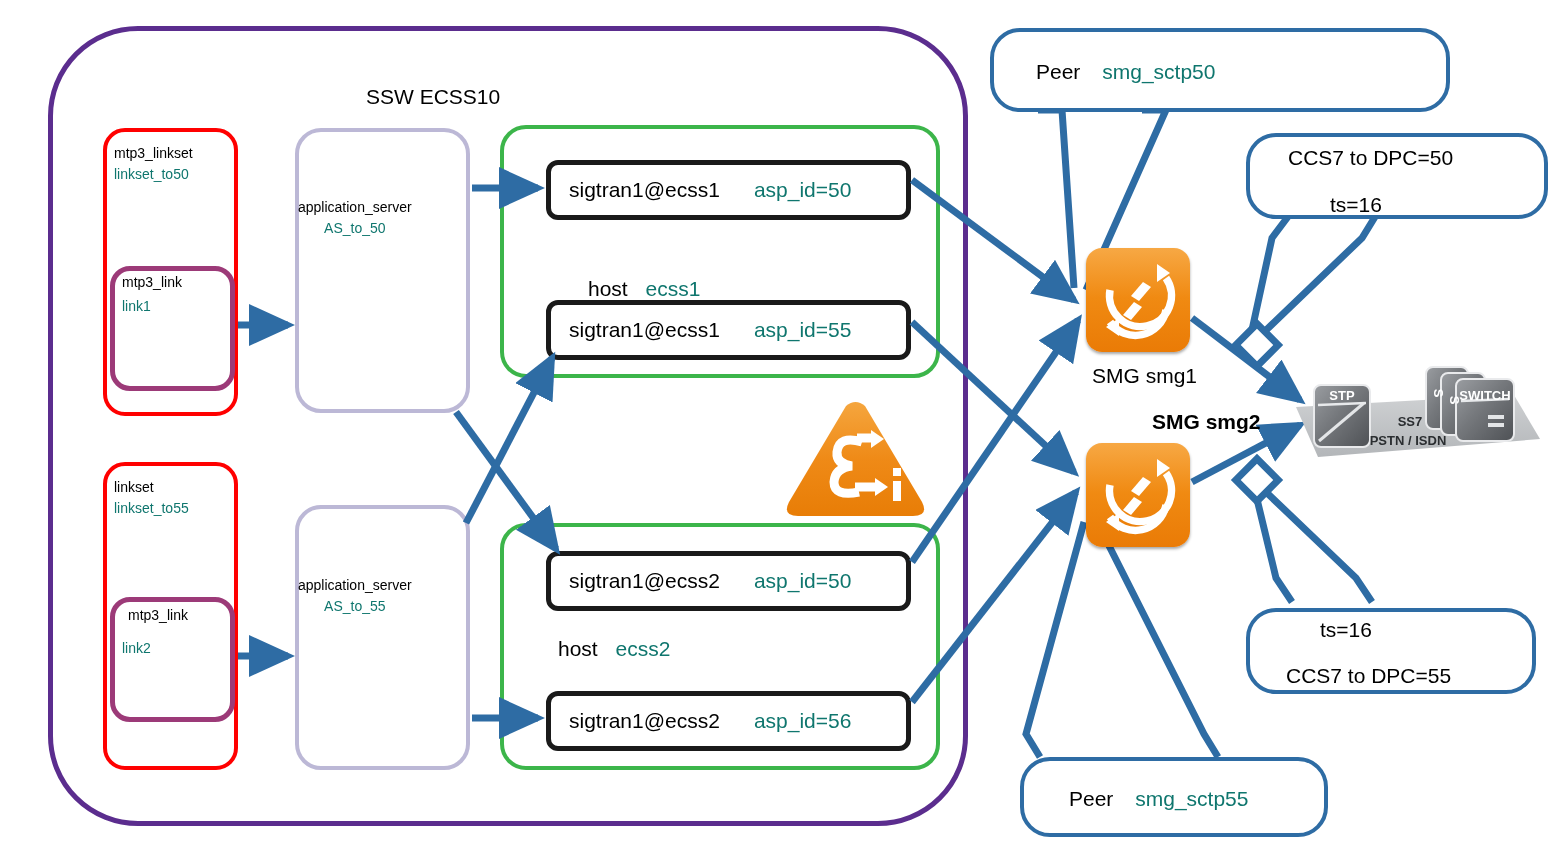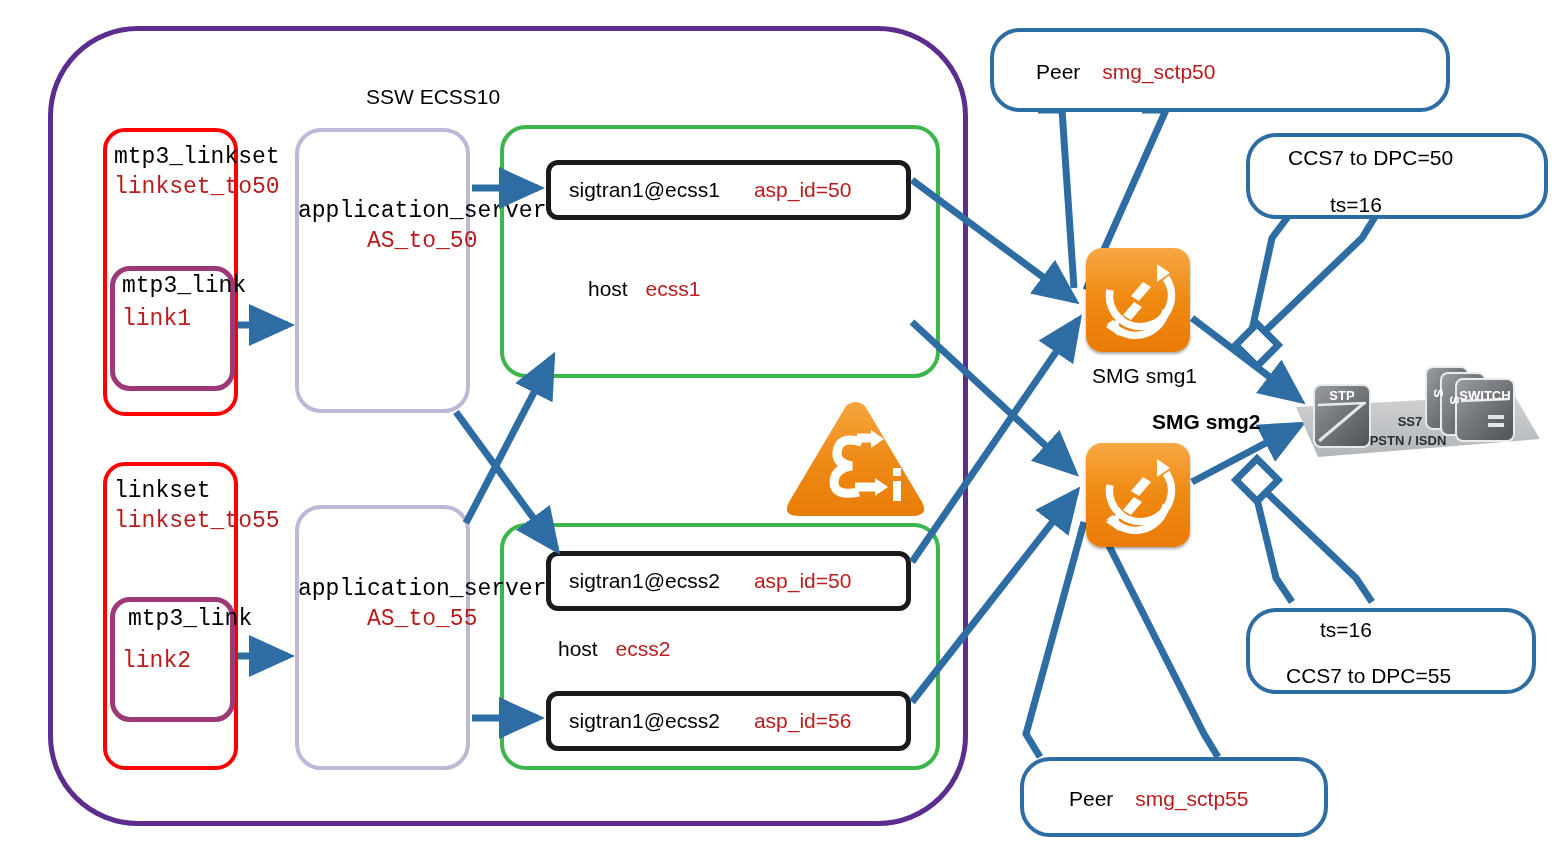--- a/index.html
+++ b/index.html
@@ -38,22 +38,22 @@
     background:transparent;
   }
   .black-asp{
     border:5px solid #1a1a1a;
     border-radius:12px;
     background:#fff;
   }
 
   
   .lbl{position:absolute;white-space:nowrap;color:#000;line-height:1.1;}
-  .tk{color:#b91c1c;}
-  .t21{font-size:23px;font-family:Liberation Mono, monospace;}
+  .tk{color:#0f766e;}
+  .t21{font-size:14px;}
 
   .two-line{position:absolute;white-space:nowrap;line-height:1.32;}
 
   .asp-row{
     position:absolute;left:18px;top:50%;transform:translateY(-50%);
     white-space:nowrap;font-size:21px;color:#000;
   }
   .asp-row .tk{margin-left:34px;}
 
   .hostlbl{position:absolute;white-space:nowrap;font-size:21px;color:#000;}
@@ -137,20 +137,25 @@
   </div>
 
   <div class="abs green-host z3" style="left:500px;top:125px;width:440px;height:253px;"></div>
   <div class="hostlbl z4" style="left:588px;top:253px;margin-top:24px;">
     <span>host</span>
     <span class="tk" style="margin-left:12px;">ecss1</span>
   </div>
   <div class="abs black-asp z4" style="left:546px;top:160px;width:365px;height:60px;">
     <div class="asp-row">
       <span>sigtran1@ecss1</span><span class="tk">asp_id=50</span>
+    </div>
+  </div>
+  <div class="abs black-asp z4" style="left:546px;top:300px;width:365px;height:60px;">
+    <div class="asp-row">
+      <span>sigtran1@ecss1</span><span class="tk">asp_id=55</span>
     </div>
   </div>
 
   <div class="abs green-host z3" style="left:500px;top:523px;width:440px;height:247px;"></div>
   <div class="hostlbl z4" style="left:558px;top:637px;">
     <span>host</span>
     <span class="tk" style="margin-left:12px;">ecss2</span>
   </div>
   <div class="abs black-asp z4" style="left:546px;top:551px;width:365px;height:60px;">
     <div class="asp-row">

